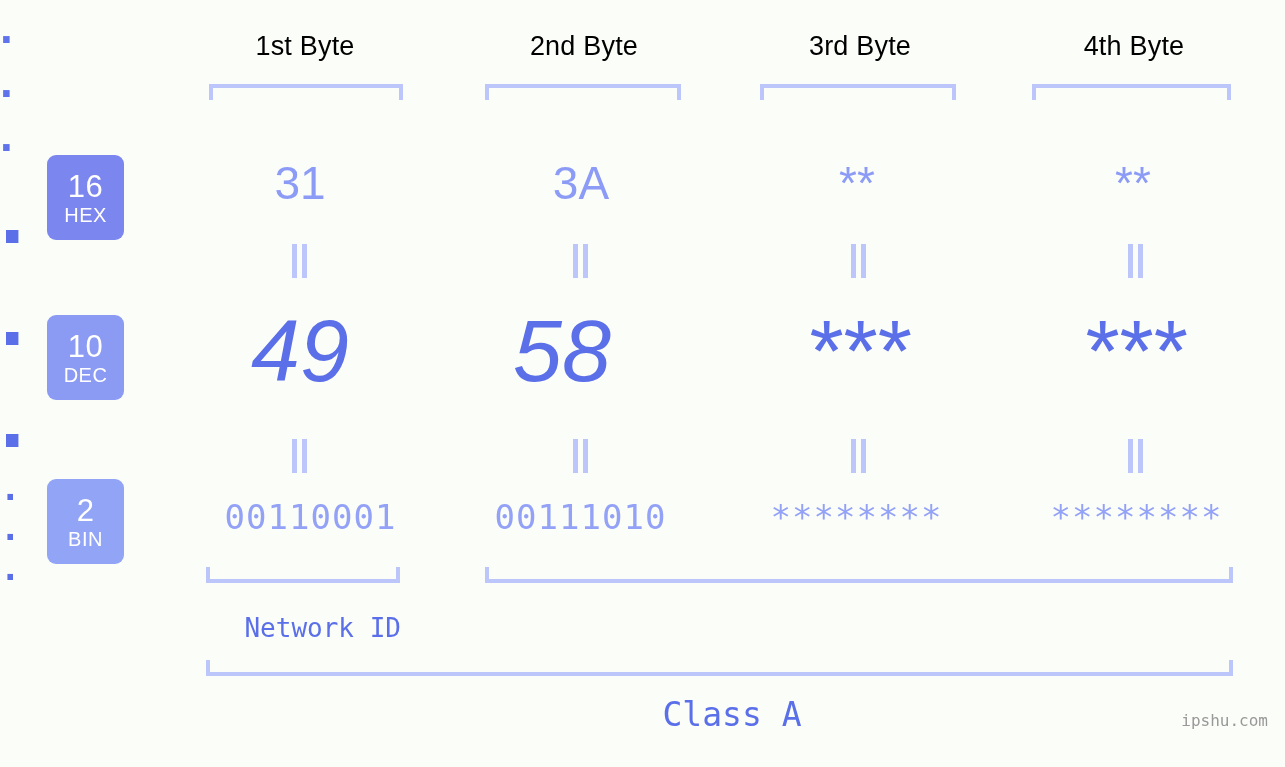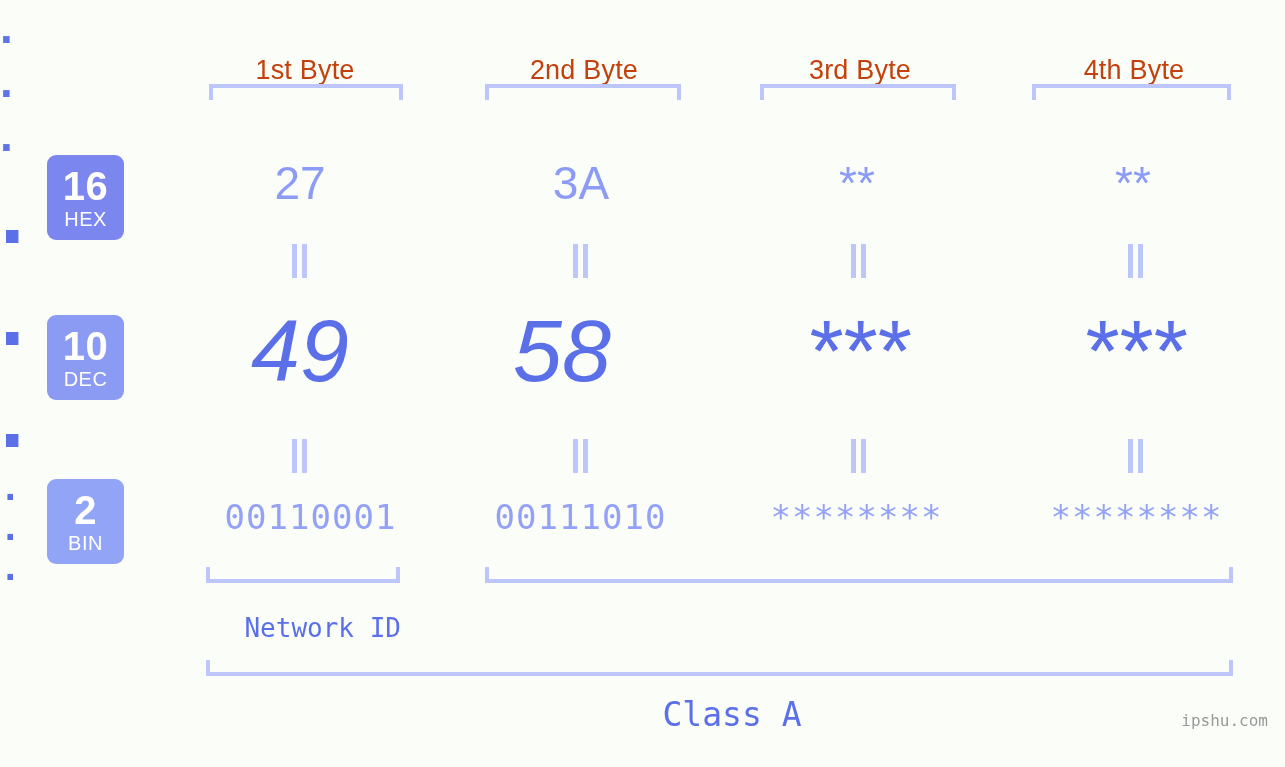--- a/index.html
+++ b/index.html
@@ -24,24 +24,23 @@
   }
 
   
   .byte-header {
     position: absolute;
     top: 31px;
     text-align: center;
     font-family: "Liberation Sans", sans-serif;
     font-size: 27px;
     font-weight: 400;
-    color: #c2410c;
+    color: #000000;
     letter-spacing: 0.2px;
     white-space: nowrap;
-    margin-top: 24px;
   }
 
   
   .bracket {
     position: absolute;
     border-color: #bdc6fb;
     border-style: solid;
   }
   
   .bracket-down {
@@ -61,22 +60,22 @@
     border-radius: 9px;
     display: flex;
     flex-direction: column;
     align-items: center;
     justify-content: center;
     color: #ffffff;
     font-family: "Liberation Sans", sans-serif;
     line-height: 1;
   }
   .badge .num {
-    font-size: 40px;
-    font-weight: 700;
+    font-size: 31px;
+    font-weight: 400;
     letter-spacing: 0.5px;
   }
   .badge .name {
     font-size: 20px;
     font-weight: 400;
     margin-top: 3px;
     letter-spacing: 0.5px;
   }
   .badge-hex { top: 155px; left: 47px; height: 85px; background: #7c86ef; }
   .badge-dec { top: 315px; left: 47px; height: 85px; background: #8b9bf3; }
@@ -214,21 +213,21 @@
   <div class="badge badge-dec">
     <span class="num">10</span>
     <span class="name">DEC</span>
   </div>
   <div class="badge badge-bin">
     <span class="num">2</span>
     <span class="name">BIN</span>
   </div>
 
   <div class="row-hex">
-    <div class="val" style="left:205px; width:190px;">27</div>
+    <div class="val" style="left:205px; width:190px;">31</div>
     <div class="dot" style="left:395px; width:80px;">.</div>
     <div class="val" style="left:486px; width:190px;">3A</div>
     <div class="dot" style="left:676px; width:80px;">.</div>
     <div class="val masked" style="left:762px; width:190px;">**</div>
     <div class="dot" style="left:952px; width:80px;">.</div>
     <div class="val masked" style="left:1038px; width:190px;">**</div>
   </div>
 
   <div class="eq" style="left:292px; top:244px;">
       <i></i>

